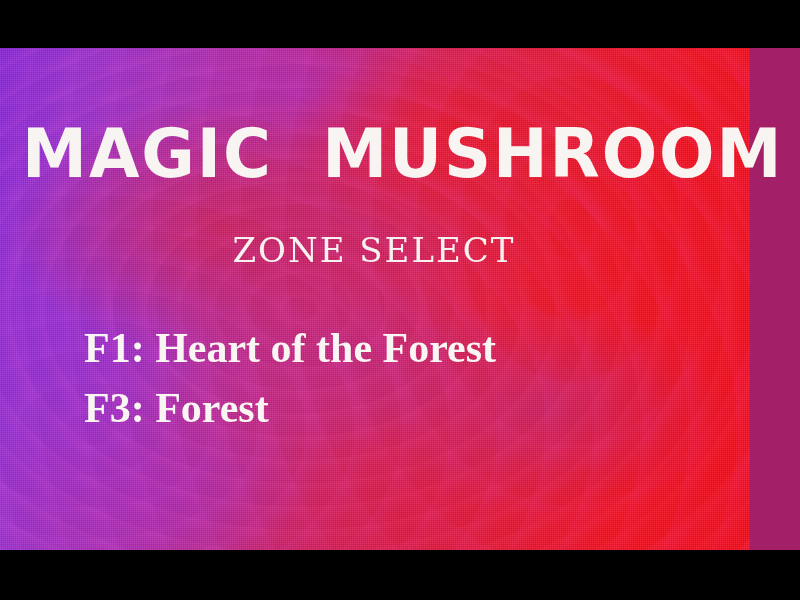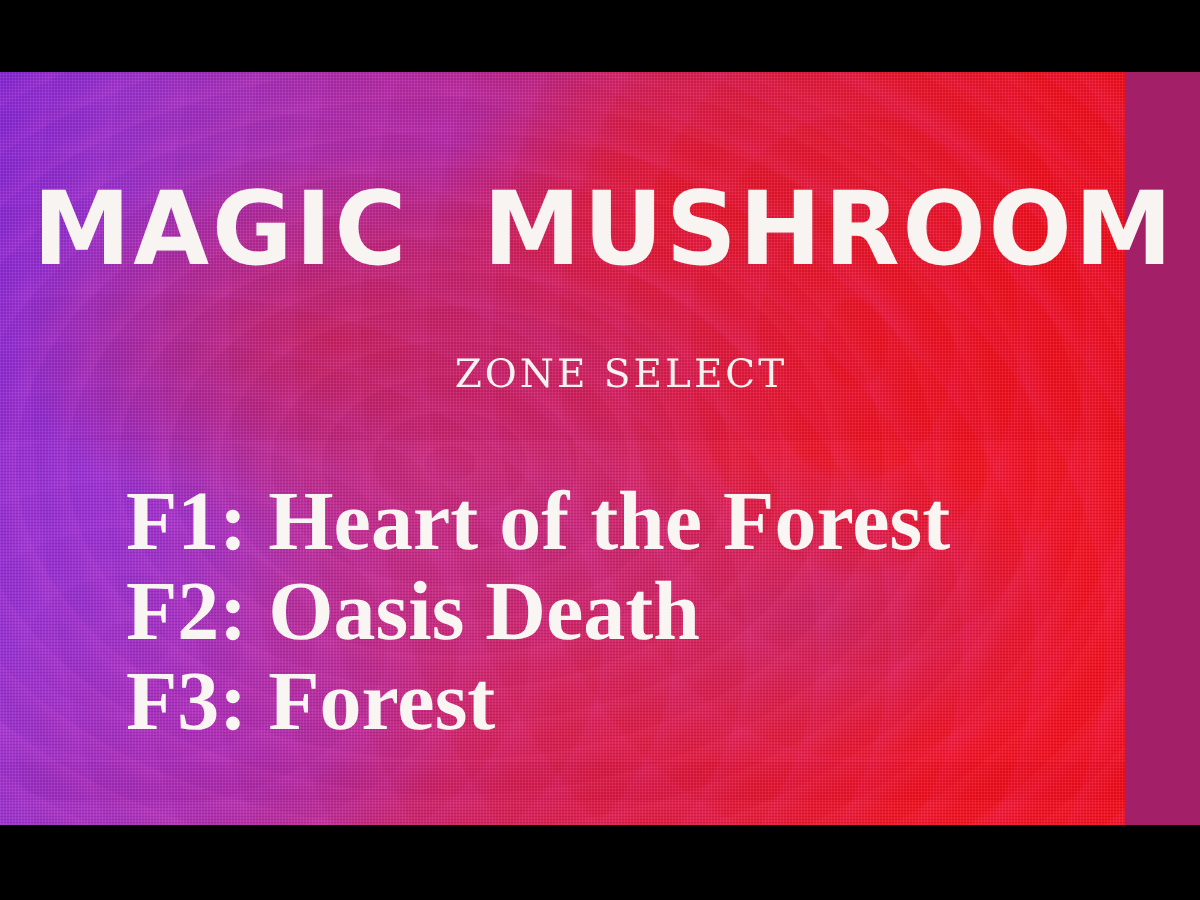--- a/index.html
+++ b/index.html
@@ -154,39 +154,38 @@
 
   #zone-select-heading {
     position: absolute;
     left: 0;
     top: 231px;
     width: 748px;
     text-align: center;
     color: #F6F2F0;
     font-family: "DejaVu Serif", serif;
     font-weight: normal;
-    font-size: 26px;
+    font-size: 34px;
     line-height: 38px;
     letter-spacing: 2px;
-    padding-left: 40px;
   }
 
   #zone-list {
     position: absolute;
     left: 84px;
     top: 318px;
     margin: 0;
     padding: 0;
     list-style: none;
   }
   #zone-list li {
     color: #F8F5F3;
     font-family: "Liberation Serif", "DejaVu Serif", serif;
     font-weight: bold;
-    font-size: 56px;
+    font-size: 42px;
     line-height: 60px;
     white-space: pre;
     letter-spacing: 0px;
   }
 </style>
 </head>
 <body>
 
 <div id="screen">
 
@@ -199,21 +198,20 @@
   </div>
 
   <div id="text-layer">
 
     <div id="game-title">MAGIC  MUSHROOM</div>
 
     <div id="zone-select-heading">ZONE SELECT</div>
 
     <ul id="zone-list">
       <li>F1: Heart of the Forest</li>
-      <li>F2: Oasis Death</li>
       <li>F3: Forest</li>
     </ul>
 
   </div>
 
   <div class="letterbox top"></div>
   <div class="letterbox bottom"></div>
 
 </div>
 

